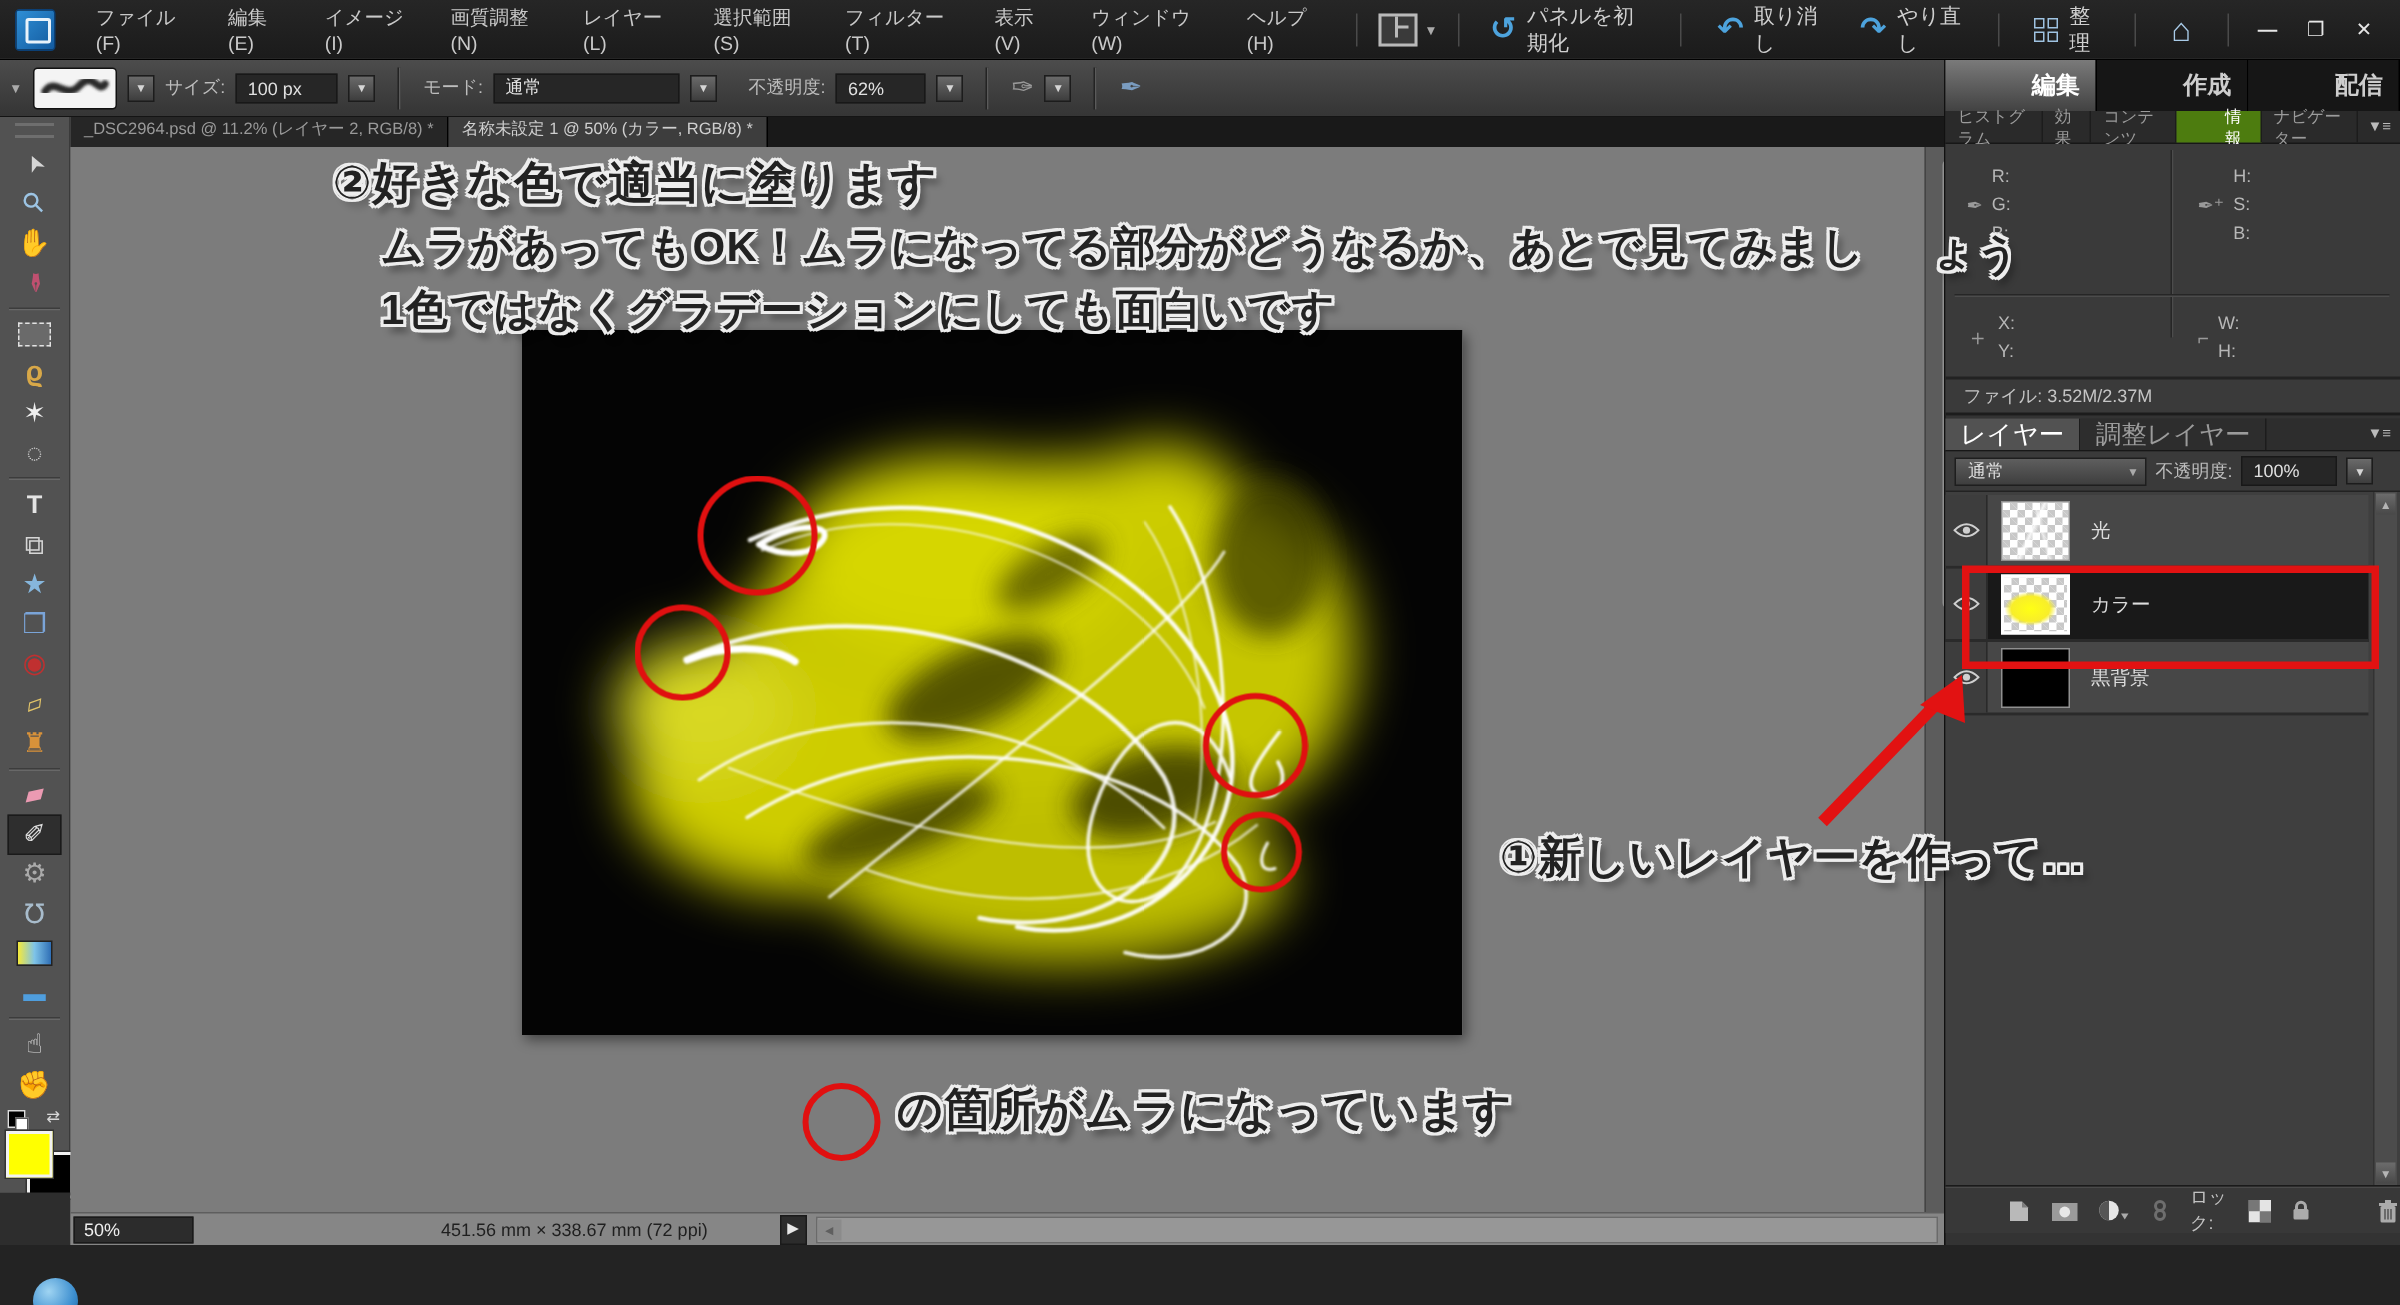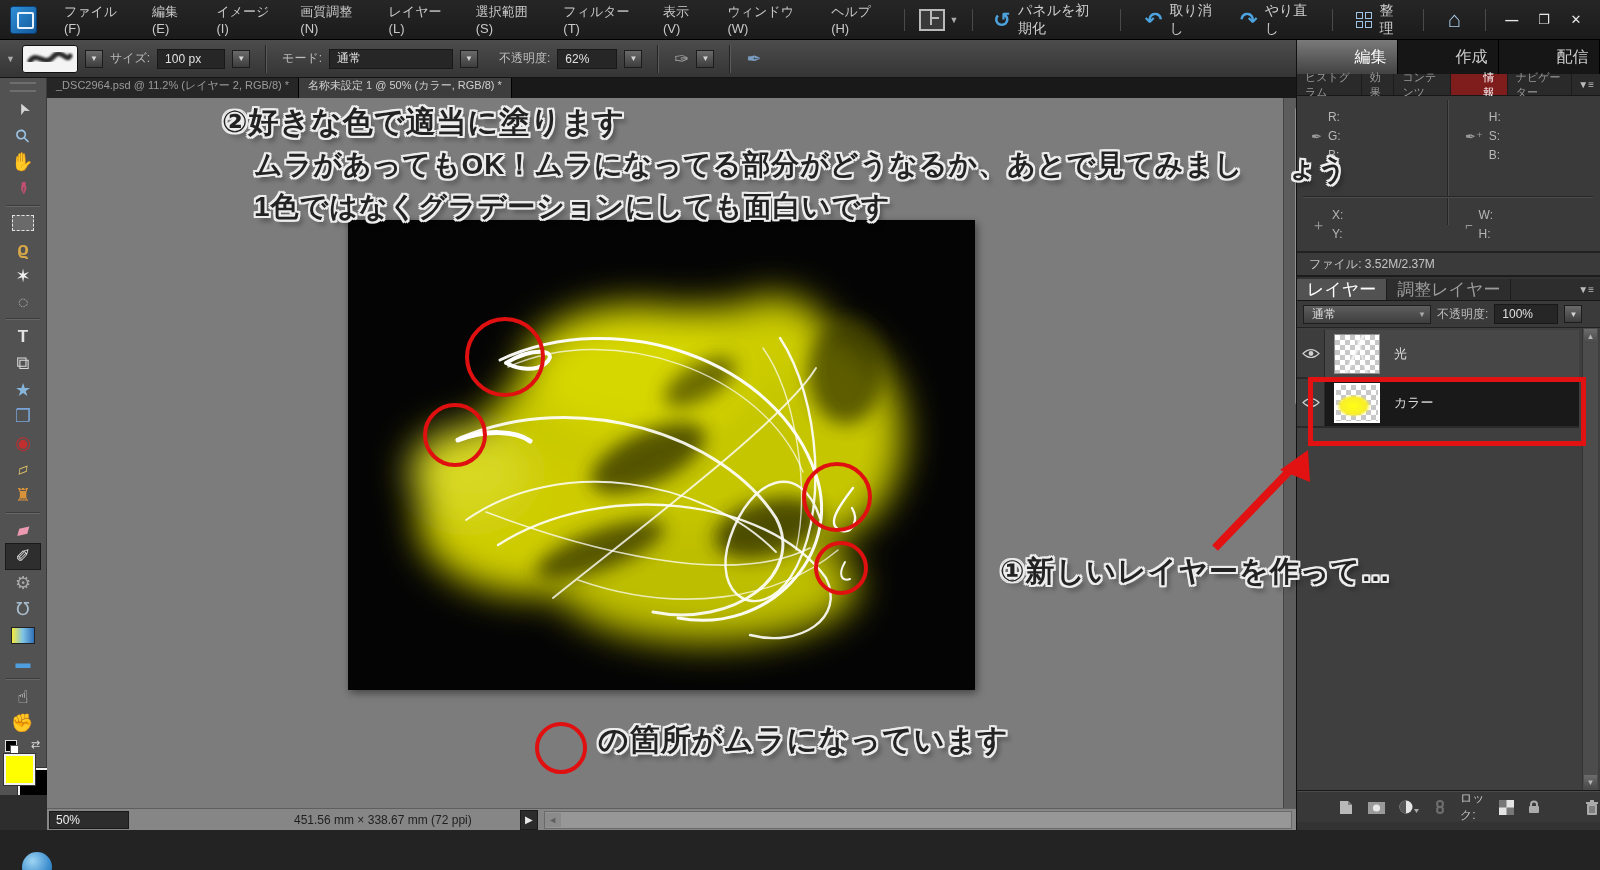--- a/index.html
+++ b/index.html
@@ -110,29 +110,29 @@
            display:flex;align-items:center;padding-left:6px;box-sizing:border-box;margin-left:2px;}
   #dims{color:#1f1f1f;font-size:12px;margin-left:165px;}
   #status-expand{width:16px;height:18px;background:#2c2c2c;color:#e8e8e8;font-size:10px;display:flex;
                  align-items:center;justify-content:center;margin-left:48px;border:1px solid #1a1a1a;}
   #hscroll{flex:1;height:16px;margin:0 4px 0 6px;background:#979797;border:1px solid #6a6a6a;display:flex;align-items:center;}
   #hscroll .arr{width:16px;height:14px;background:#8b8b8b;color:#5f5f5f;font-size:9px;display:flex;align-items:center;justify-content:center;}
 
   
   #rightpanel{left:1296px;top:40px;width:304px;height:790px;background:#333;border-left:1px solid #111;box-sizing:border-box;}
   .main-tab{width:33.33%;height:34px;display:flex;align-items:center;justify-content:center;
-            font-size:16px;font-weight:normal;color:#cdcdcd;background:#161616;border-right:1px solid #000;box-sizing:border-box;padding-left:47px;}
+            font-size:16px;font-weight:bold;color:#cdcdcd;background:#161616;border-right:1px solid #000;box-sizing:border-box;padding-left:47px;}
   .main-tab.active{background:linear-gradient(#7a7a7a,#424242);color:#fff;}
   #mode-row{display:flex;height:32px;background:linear-gradient(#4a4a4a,#353535);border-bottom:1px solid #1d1d1d;}
   .mode-tab{width:33.33%;display:flex;align-items:center;justify-content:center;font-size:14px;color:#8f8f8f;
             border-right:1px solid #262626;box-sizing:border-box;}
   .mode-tab.active{color:#fafafa;}
   #minitabs{display:flex;height:21px;background:#2a2a2a;border-bottom:1px solid #171717;align-items:stretch;}
   .minitab{padding:0 8px;font-size:11px;color:#9b9b9b;display:flex;align-items:center;border-right:1px solid #1c1c1c;}
-  .minitab.active{background:#7f1d1d;color:#fff;padding-left:32px;}
+  .minitab.active{background:#4d7c0f;color:#fff;padding-left:32px;}
   .panel-menu{margin-left:auto;color:#bbb;font-size:10px;display:flex;align-items:center;padding:0 6px;}
 
   #info-body{position:relative;height:155px;background:#3a3a3a;border-bottom:2px solid #222;
              font-size:12px;color:#b7b7b7;}
   .iq{position:absolute;box-sizing:border-box;}
   .ilbl{line-height:19px;}
   .info-ico{color:#9a9a9a;font-size:13px;margin-right:6px;}
   #info-div-v{position:absolute;left:150px;top:4px;width:1px;height:125px;background:#262626;border-right:1px solid #4c4c4c;}
   #info-div-h{position:absolute;left:6px;top:100px;width:290px;height:1px;background:#262626;border-bottom:1px solid #4c4c4c;}
   #file-row{height:22px;display:flex;align-items:center;padding-left:12px;font-size:12px;color:#c5c5c5;
@@ -528,20 +528,30 @@
       <div class="layer-row sel" style="top:51px">
         <div class="eye-cell">
           <svg width="18" height="11">
               <path d="M1,5.5 Q9,-2.5 17,5.5 Q9,13.5 1,5.5 Z" fill="none" stroke="#cfcfcf" stroke-width="1.2"></path>
               <circle cx="9" cy="5.5" r="2.4" fill="#cfcfcf"></circle>
             </svg>
         </div>
         <div class="thumb checker thumb-color"></div>
         <div class="layer-name">カラー</div>
       </div>
+      <div class="layer-row" style="top:100px">
+        <div class="eye-cell">
+          <svg width="18" height="11">
+              <path d="M1,5.5 Q9,-2.5 17,5.5 Q9,13.5 1,5.5 Z" fill="none" stroke="#cfcfcf" stroke-width="1.2"></path>
+              <circle cx="9" cy="5.5" r="2.4" fill="#cfcfcf"></circle>
+            </svg>
+        </div>
+        <div class="thumb" style="background:#000"></div>
+        <div class="layer-name">黒背景</div>
+      </div>
       <div id="layers-scroll">
         <div class="scr-btn" style="top:1px">▲</div>
         <div class="scr-btn" style="bottom:1px">▼</div>
       </div>
     </div>
 
     <div id="layers-bottom">
       <span class="lbi">
         <svg width="18" height="17">
             <path d="M3,2 h8 l4,4 v9 h-12 z" fill="#b9b9b9"></path>

